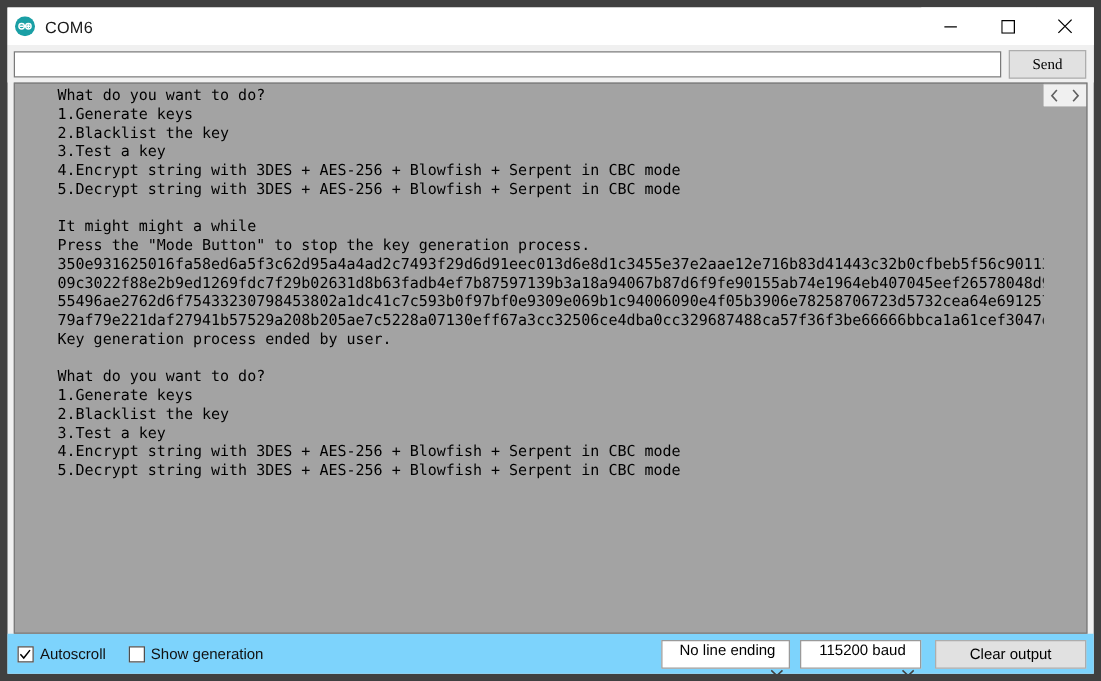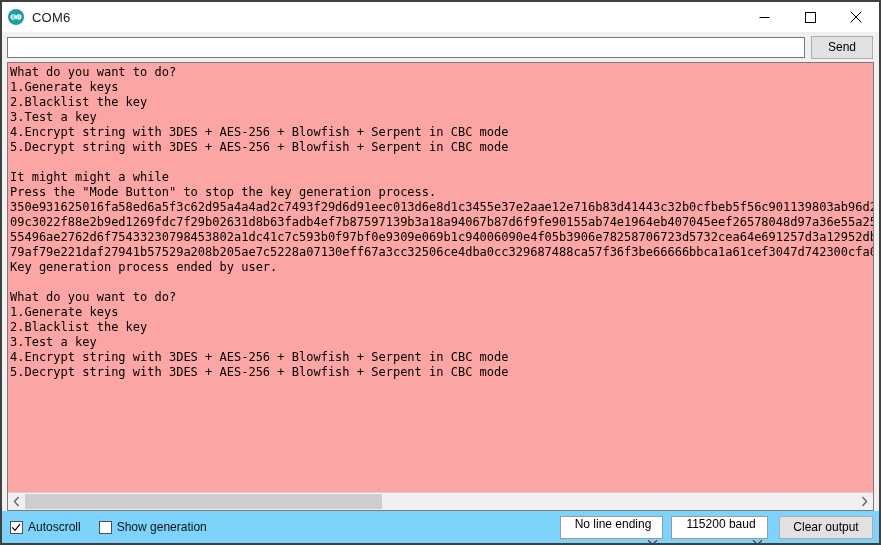--- a/index.html
+++ b/index.html
@@ -10,21 +10,21 @@
     width: 881px;
     height: 545px;
     background: #ffffff;
     font-family: "Liberation Sans", sans-serif;
     overflow: hidden;
   }
   .window {
     width: 881px;
     height: 545px;
     box-sizing: border-box;
-    border: 2px solid #404040;
+    border: 6px solid #404040;
     background: #f0f0f0;
     display: flex;
     flex-direction: column;
     position: relative;
   }
 
   
   .titlebar {
     height: 30px;
     background: #ffffff;
@@ -84,38 +84,39 @@
     color: #000;
     outline: none;
     border-radius: 0;
   }
   .send-btn {
     width: 62px;
     height: 23px;
     box-sizing: border-box;
     background: #e1e1e1;
     border: 1px solid #adadad;
-    font-family: Liberation Sans, sans-serif;
+    font-family: Liberation Serif, serif;
     font-size: 12px;
     color: #000;
     padding: 0;
     line-height: 21px;
   }
 
   
   .console-wrap {
     flex: 1 1 auto;
     margin: 0 5px;
     box-sizing: border-box;
     border: 1px solid #7a7a7a;
-    background: #fca5a5;
+    background: #a3a3a3;
     position: relative;
     overflow: hidden;
     display: flex;
-    flex-direction: column;
+    flex-direction: row;
+    padding-left: 32px;
   }
   .console {
     flex: 1 1 auto;
     overflow: hidden;
     padding: 2px 0 0 2px;
     box-sizing: border-box;
   }
   .console pre {
     margin: 0;
     font-family: "DejaVu Sans Mono", "Liberation Mono", monospace;
@@ -206,21 +207,21 @@
     margin-left: 8px;
     gap: 8px;
     flex-direction: column;
   }
   .combo .cval { white-space: nowrap; }
   .combo .chev { margin-left: auto; display: flex; align-items: center; }
   .combo-lineending { width: 103px; }
   .combo-baud { width: 97px; }
   .clear-btn {
     height: 23px;
-    width: 94px;
+    width: 121px;
     box-sizing: border-box;
     background: #e1e1e1;
     border: 1px solid #adadad;
     font-family: "Liberation Sans", sans-serif;
     font-size: 12px;
     color: #000;
     margin-left: 11px;
     padding: 0;
   }
 </style>

